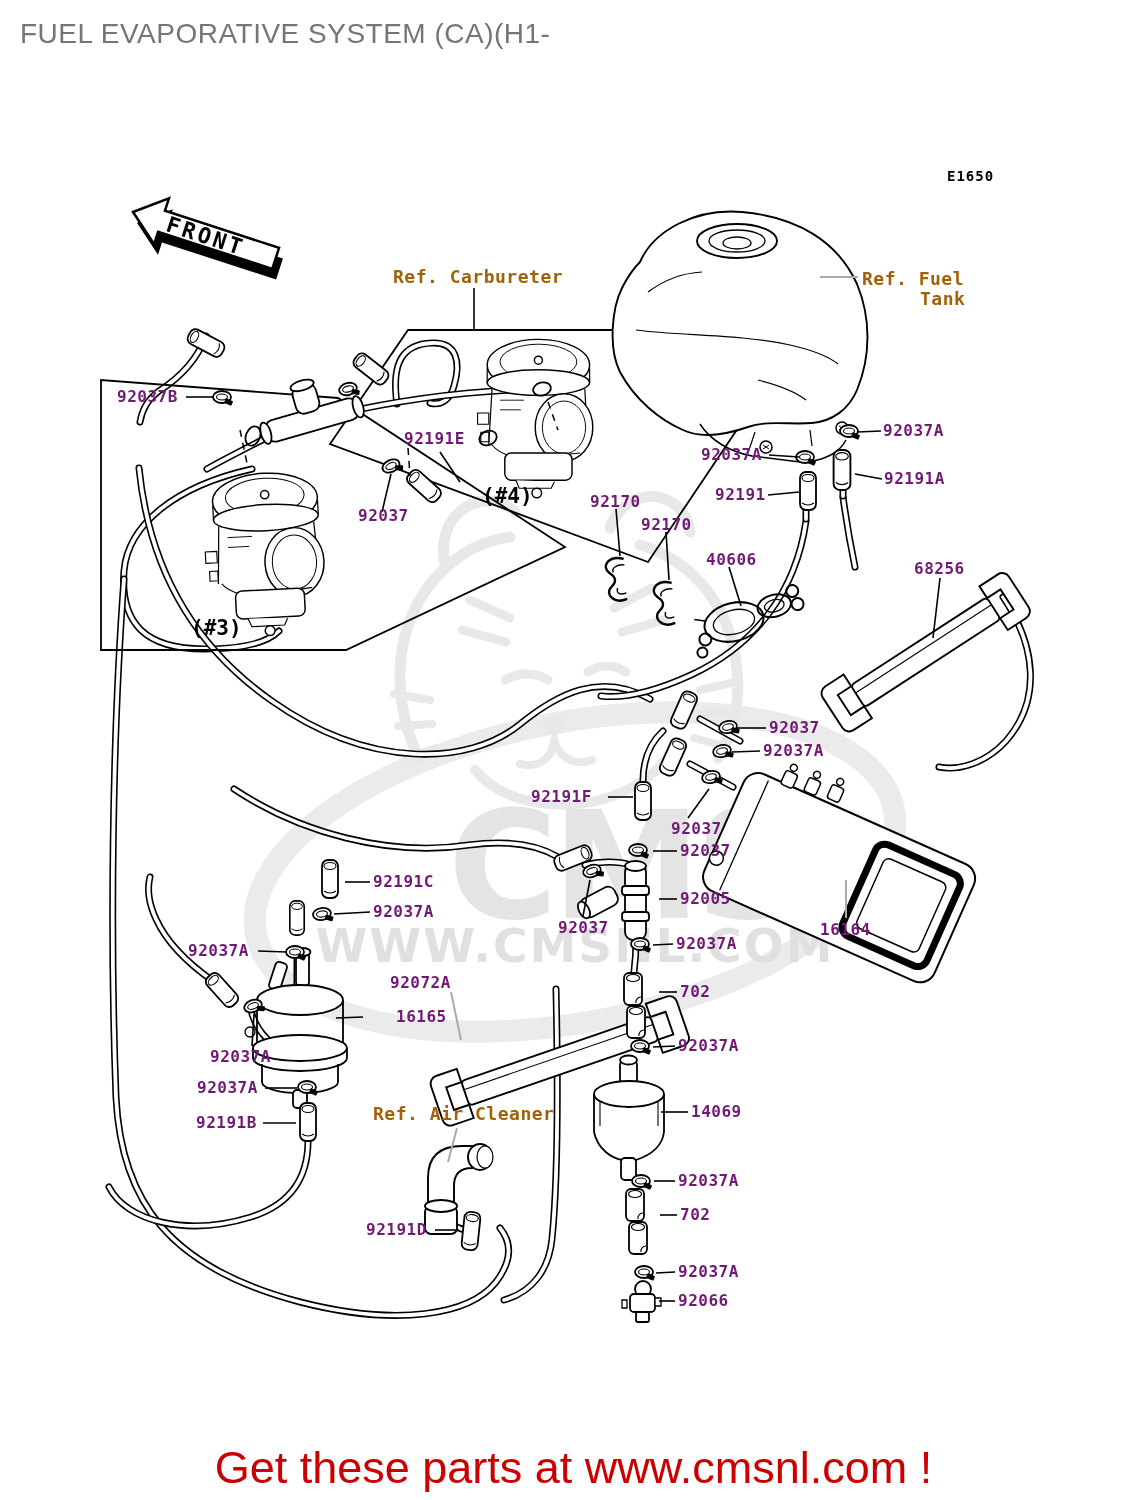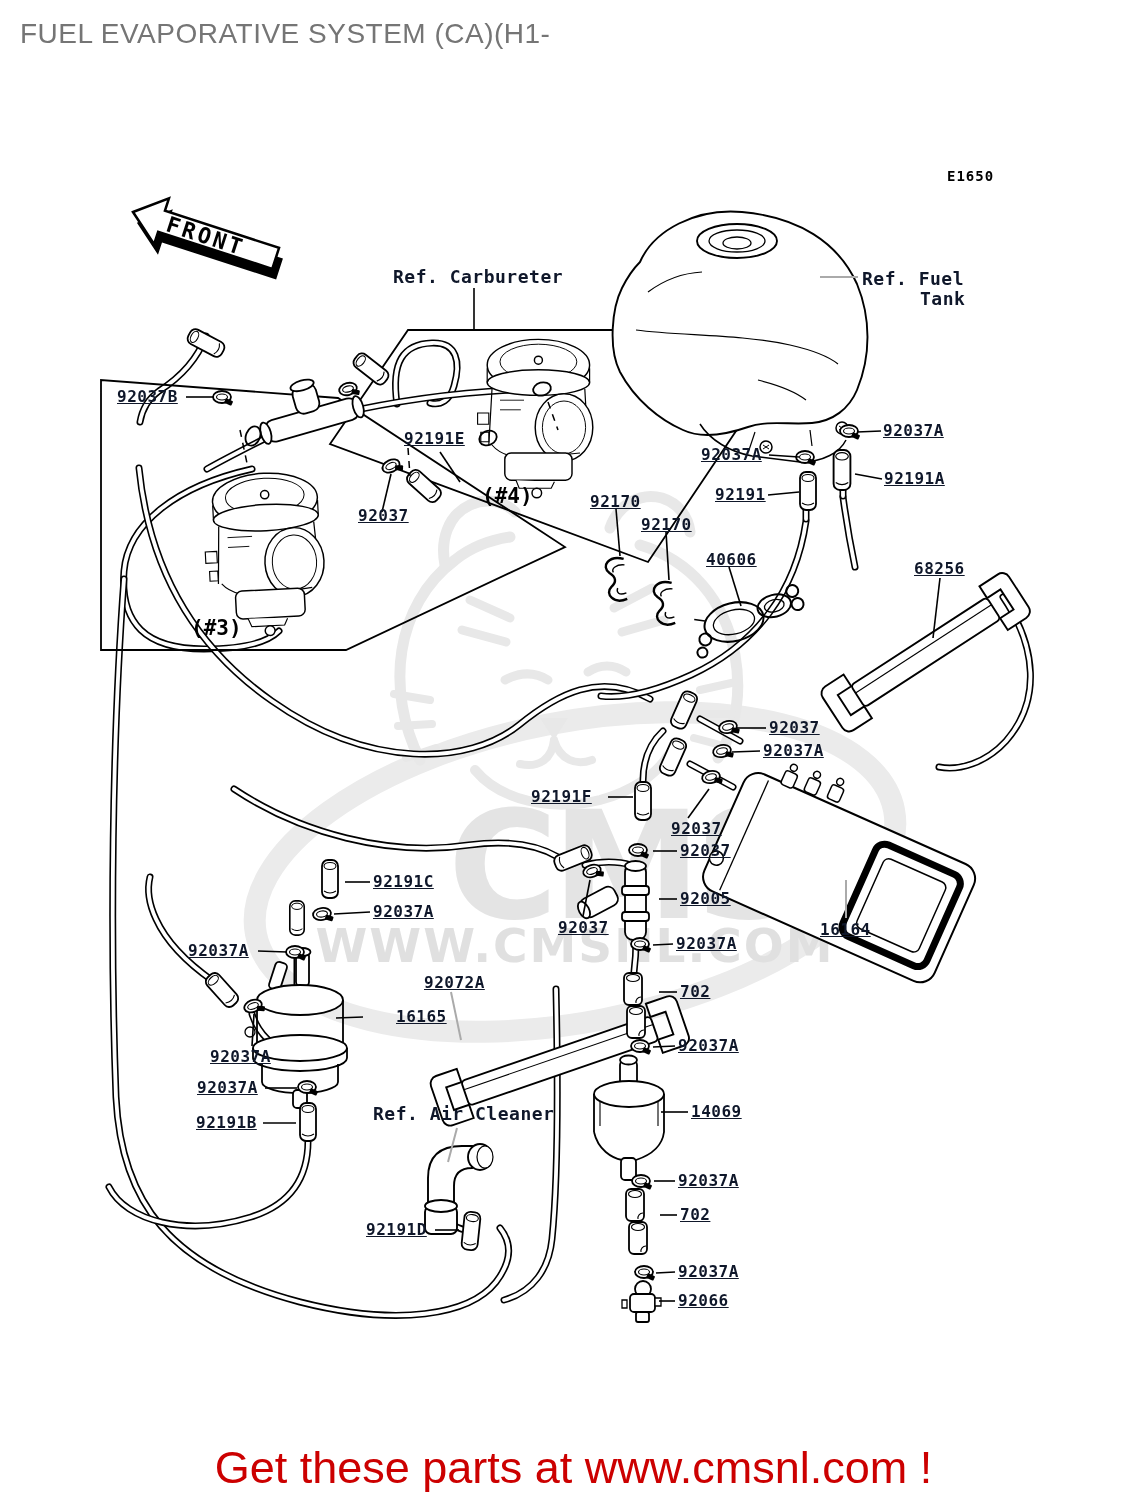--- a/index.html
+++ b/index.html
@@ -2,23 +2,23 @@
 <html><head>
 <meta charset="utf-8">
 <style>
   html,body{margin:0;padding:0;background:#fff;}
   .page{position:relative;width:1147px;height:1500px;background:#ffffff;overflow:hidden;
         font-family:"DejaVu Sans Mono",monospace;border-radius:25px;}
   .title{position:absolute;left:20px;top:18px;font:28px "Liberation Sans",sans-serif;
          color:#757575;letter-spacing:0.5px;white-space:pre;}
   .code{position:absolute;left:947px;top:168px;font:bold 14px "DejaVu Sans Mono",monospace;
         color:#000;letter-spacing:1px;}
-  .plabel{position:absolute;font:bold 16px "DejaVu Sans Mono",monospace;color:#0f172a;
-          letter-spacing:0.5px;white-space:pre;line-height:18px;text-decoration:underline;}
-  .ref{position:absolute;font:bold 18px "DejaVu Sans Mono",monospace;color:#0f172a;
+  .plabel{position:absolute;font:bold 16px "DejaVu Sans Mono",monospace;color:#701a75;
+          letter-spacing:0.5px;white-space:pre;line-height:18px;}
+  .ref{position:absolute;font:bold 18px "DejaVu Sans Mono",monospace;color:#a16207;
        letter-spacing:0.5px;white-space:pre;}
   .carbnum{position:absolute;font:bold 21px "DejaVu Sans Mono",monospace;color:#000;}
   .footer{position:absolute;left:50%;top:1442px;transform:translateX(-50%);
           font:45px "Liberation Sans",sans-serif;color:#cc0000;white-space:pre;}
   svg.art{position:absolute;left:0;top:0;}
   .ink{fill:none;stroke:#000;stroke-width:1.8px;}
   .hoseOuter{fill:none;stroke:#000;stroke-width:7px;stroke-linecap:round;}
   .hoseInner{fill:none;stroke:#fff;stroke-width:3.8px;stroke-linecap:round;}
   .leader{stroke:#000;stroke-width:1.6px;}
   .leaderGray{stroke:#aaaaaa;stroke-width:2px;}
@@ -408,21 +408,21 @@
       <div class="plabel" style="left: 671px; top: 820px;">92037</div>
       <div class="plabel" style="left: 680px; top: 842px;">92037</div>
       <div class="plabel" style="left: 680px; top: 890px;">92005</div>
       <div class="plabel" style="left: 558px; top: 919px;">92037</div>
       <div class="plabel" style="left: 676px; top: 935px;">92037A</div>
       <div class="plabel" style="left: 820px; top: 921px; text-align: right;">16164</div>
       <div class="plabel" style="left: 373px; top: 873px;">92191C</div>
       <div class="plabel" style="left: 373px; top: 903px;">92037A</div>
       <div class="plabel" style="left: 188px; top: 942px;">92037A</div>
       <div class="plabel" style="left: 366px; top: 1008px; margin-left: 30px;">16165</div>
-      <div class="plabel" style="left: 424px; top: 974px; text-align: center;">92072A</div>
+      <div class="plabel" style="left: 390px; top: 974px; text-align: center;">92072A</div>
       <div class="plabel" style="left: 210px; top: 1048px;">92037A</div>
       <div class="plabel" style="left: 197px; top: 1079px;">92037A</div>
       <div class="plabel" style="left: 196px; top: 1114px;">92191B</div>
       <div class="plabel" style="left: 366px; top: 1221px;">92191D</div>
       <div class="plabel" style="left: 680px; top: 983px;">702</div>
       <div class="plabel" style="left: 678px; top: 1037px;">92037A</div>
       <div class="plabel" style="left: 691px; top: 1103px;">14069</div>
       <div class="plabel" style="left: 678px; top: 1172px;">92037A</div>
       <div class="plabel" style="left: 680px; top: 1206px;">702</div>
       <div class="plabel" style="left: 678px; top: 1263px;">92037A</div>

